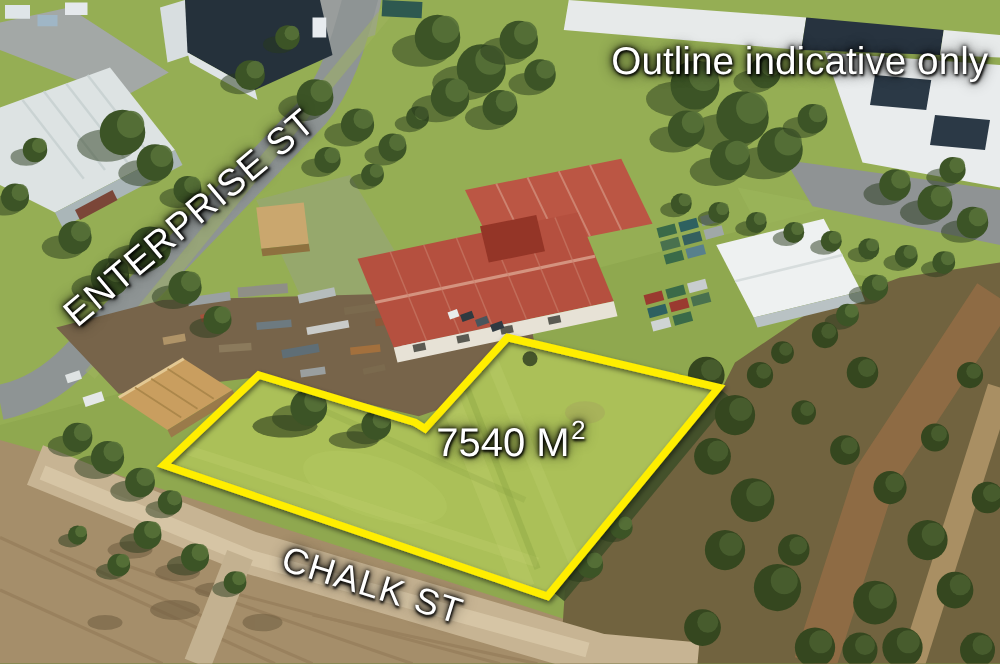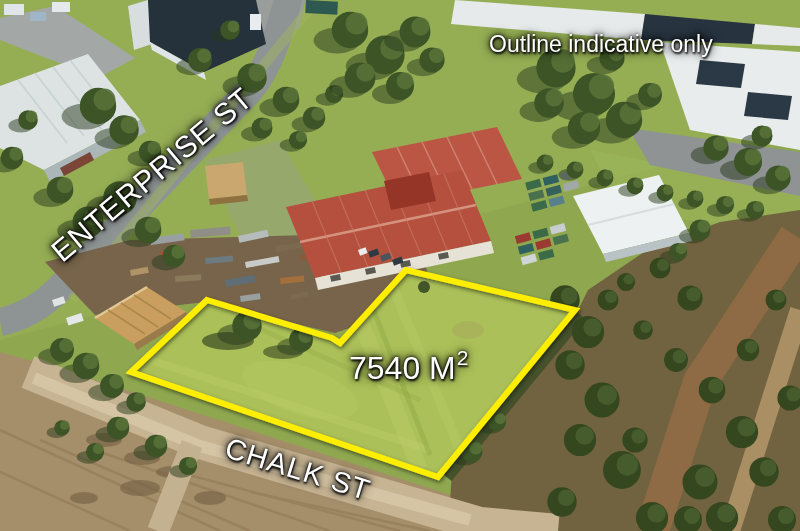--- a/index.html
+++ b/index.html
@@ -5,24 +5,24 @@
   html,body{margin:0;padding:0;background:#222;}
   .stage{
     position:relative;width:800px;height:531px;overflow:hidden;
     font-family:"Liberation Sans",sans-serif;background:#8fa84f;
   }
   .stage svg{position:absolute;left:0;top:0;display:block;}
   .txt{
     position:absolute;color:#fff;white-space:nowrap;font-weight:400;line-height:1.1;
     text-shadow:0 0 3px #000,0 0 6px #000,0 0 11px rgba(0,0,0,.85),1px 2px 2px rgba(0,0,0,.8);
   }
-  .disclaimer{left:489px;top:32px;font-size:23px;}
+  .disclaimer{left:489px;top:32px;font-size:31px;}
   .enterprise{left:28px;top:160px;width:244px;height:36px;font-size:30px;letter-spacing:1px;
               text-align:center;transform:rotate(-40deg);}
-  .area{left:349px;top:348px;font-size:32px;}
+  .area{left:349px;top:335px;font-size:32px;}
   .area sup{font-size:21px;position:relative;top:-2px;margin-left:1px;}
   .chalk{left:226px;top:432px;font-size:29px;letter-spacing:1px;
          transform:rotate(17deg);transform-origin:0 50%;}
 </style>
 </head>
 <body>
 
 <div class="stage">
   <svg width="800" height="531" viewBox="0 0 800 531">
     <defs>

